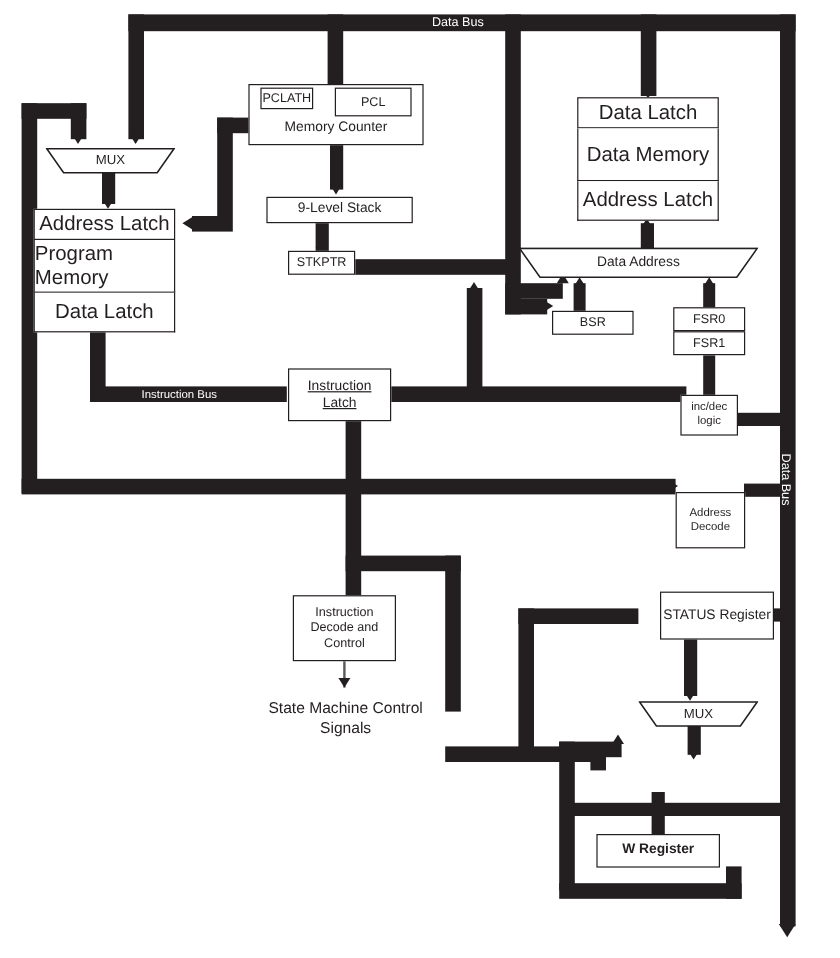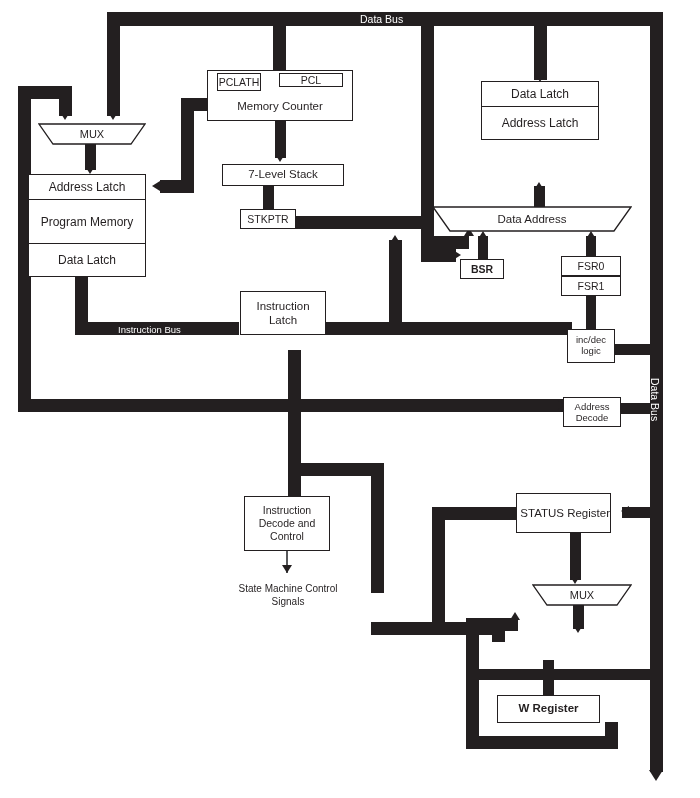--- a/index.html
+++ b/index.html
@@ -131,26 +131,26 @@
     box-sizing: border-box;
     z-index: 5;
   }
   .stack-group .cell {
     box-sizing: border-box;
     border: 1px solid #231f20;
     background: #fff;
     display: flex;
     align-items: center;
     justify-content: center;
-    font-size: 12px;
+    font-size: 17px;
     color: #231f20;
   }
   .plain-text {
     position: absolute;
-    font-size: 10px;
+    font-size: 13px;
     color: #231f20;
     text-align: center;
     z-index: 6;
     line-height: 1.3;
   }
 </style>
 </head>
 <body>
 
 <div id="canvas">
@@ -219,61 +219,64 @@
   <div class="wire" style="left:75px; top:322px; width:164px; height:13px;"></div>
   <div class="arrow sm right" style="left:231px; top:323px;"></div>
   <div class="lbl onbus" style="left:118px; top:324px; font-size:9.5px;">Instruction Bus</div>
 
   <div class="box" style="left:207px; top:70px; width:146px; height:51px; flex-direction:column; justify-content:flex-end; padding-bottom:7px;">
     <span>Memory Counter</span>
   </div>
   <div class="box small" style="left:217px; top:73px; width:44px; height:18px;">
     <span>PCLATH</span>
   </div>
-  <div class="box small" style="left:279px; top:73px; width:64px; height:14px;">
+  <div class="box small" style="left:279px; top:73px; width:64px; height:24px;">
     <span>PCL</span>
   </div>
 
   <div class="wire" style="left:275px; top:120px; width:11px; height:38px;"></div>
   <div class="arrow sm down" style="left:275px; top:154px;"></div>
 
   <div class="box" style="left:222px; top:164px; width:122px; height:22px;">
-    <span>7-Level Stack</span>
+    <span>9-Level Stack</span>
   </div>
 
   <div class="wire" style="left:263px; top:185px; width:11px; height:25px;"></div>
   <div class="arrow sm down" style="left:263px; top:206px;"></div>
 
   <div class="box small" style="left:240px; top:209px; width:56px; height:20px;">
     <span>STKPTR</span>
   </div>
 
   <div class="wire" style="left:296px; top:216px; width:132px; height:13px;"></div>
   <div class="arrow sm left" style="left:297px; top:217px;"></div>
 
   <div class="stack-group" style="left:481px; top:81px; width:118px; height:103px;">
     <div class="cell" style="height:26px;">
         <span>Data Latch</span>
+      </div>
+    <div class="cell" style="height:44px; border-top:none;">
+        <span>Data Memory</span>
       </div>
     <div class="cell" style="height:33px; border-top:none;">
         <span>Address Latch</span>
       </div>
   </div>
 
   <div class="wire" style="left:534px; top:186px; width:11px; height:22px;"></div>
   <div class="arrow sm up" style="left:534px; top:182px;"></div>
 
   <div class="trap" style="left:432px; top:206px; width:200px; height:26px;">
     <svg class="shape" viewBox="0 0 200 26" preserveAspectRatio="none">
       <polygon points="1,1 199,1 182,25 18,25" fill="#ffffff" stroke="#231f20" stroke-width="1.3"></polygon>
     </svg>
     <span>Data Address</span>
   </div>
 
-  <div class="box small" style="left:460px; top:259px; width:44px; height:20px;font-weight:bold;">
+  <div class="box small" style="left:460px; top:259px; width:68px; height:20px;">
     <span>BSR</span>
   </div>
 
   <div class="wire" style="left:478px; top:236px; width:10px; height:24px;"></div>
   <div class="arrow sm up" style="left:478px; top:231px;"></div>
 
   <div class="box small" style="left:561px; top:256px; width:60px; height:20px;">
     <span>FSR0</span>
   </div>
   <div class="box small" style="left:561px; top:276px; width:60px; height:20px;">
@@ -283,47 +286,47 @@
     <span style="white-space:pre-line; line-height:1.15;">inc/dec logic</span>
   </div>
 
   <div class="wire" style="left:586px; top:296px; width:10px; height:34px;"></div>
 
   <div class="wire" style="left:586px; top:236px; width:10px; height:21px;"></div>
   <div class="arrow sm up" style="left:586px; top:231px;"></div>
 
   <div class="wire" style="left:614px; top:344px; width:44px; height:11px;"></div>
 
-  <div class="box multi" style="left:240px; top:291px; width:86px; height:44px;">
+  <div class="box multi" style="left:240px; top:307px; width:86px; height:44px;text-decoration:underline;">
     <span style="white-space:pre-line; line-height:1.25;">Instruction Latch</span>
   </div>
 
   <div class="wire" style="left:326px; top:322px; width:246px; height:13px;"></div>
   <div class="wire" style="left:389px; top:240px; width:13px; height:95px;"></div>
   <div class="arrow sm up" style="left:390px; top:235px;"></div>
 
   <div class="wire" style="left:288px; top:350px; width:13px; height:148px;"></div>
 
   <div class="wire" style="left:288px; top:463px; width:96px; height:13px;"></div>
   <div class="wire" style="left:371px; top:463px; width:13px; height:130px;"></div>
 
-  <div class="box tiny multi" style="left:563px; top:397px; width:58px; height:30px;">
+  <div class="box tiny multi" style="left:563px; top:410px; width:58px; height:47px;">
     <span style="white-space:pre-line; line-height:1.2;">Address Decode</span>
   </div>
   <div class="wire" style="left:620px; top:403px; width:38px; height:11px;"></div>
 
   <div class="box small multi" style="left:244px; top:496px; width:86px; height:55px;">
     <span style="white-space:pre-line; line-height:1.25;">Instruction Decode and Control</span>
   </div>
 
   <div class="wire light" style="left:286px; top:551px; width:2px; height:22px;"></div>
   <div class="arrow sm down" style="left:282px; top:565px;"></div>
   <div class="plain-text" style="left:223px; top:582px; width:130px; white-space:pre-line;">State Machine Control Signals</div>
 
-  <div class="box multi" style="left:516px; top:493px; width:95px; height:40px;align-items:flex-end;">
+  <div class="box multi" style="left:550px; top:493px; width:95px; height:40px;">
     <span style="white-space:pre-line; line-height:1.25;">STATUS Register</span>
   </div>
   <div class="wire" style="left:622px; top:507px; width:36px; height:11px;"></div>
   <div class="arrow sm left" style="left:621px; top:506px;"></div>
 
   <div class="wire" style="left:432px; top:507px; width:100px; height:13px;"></div>
   <div class="wire" style="left:432px; top:507px; width:13px; height:128px;"></div>
 
   <div class="wire" style="left:570px; top:532px; width:11px; height:48px;"></div>
   <div class="arrow sm down" style="left:570px; top:576px;"></div>

